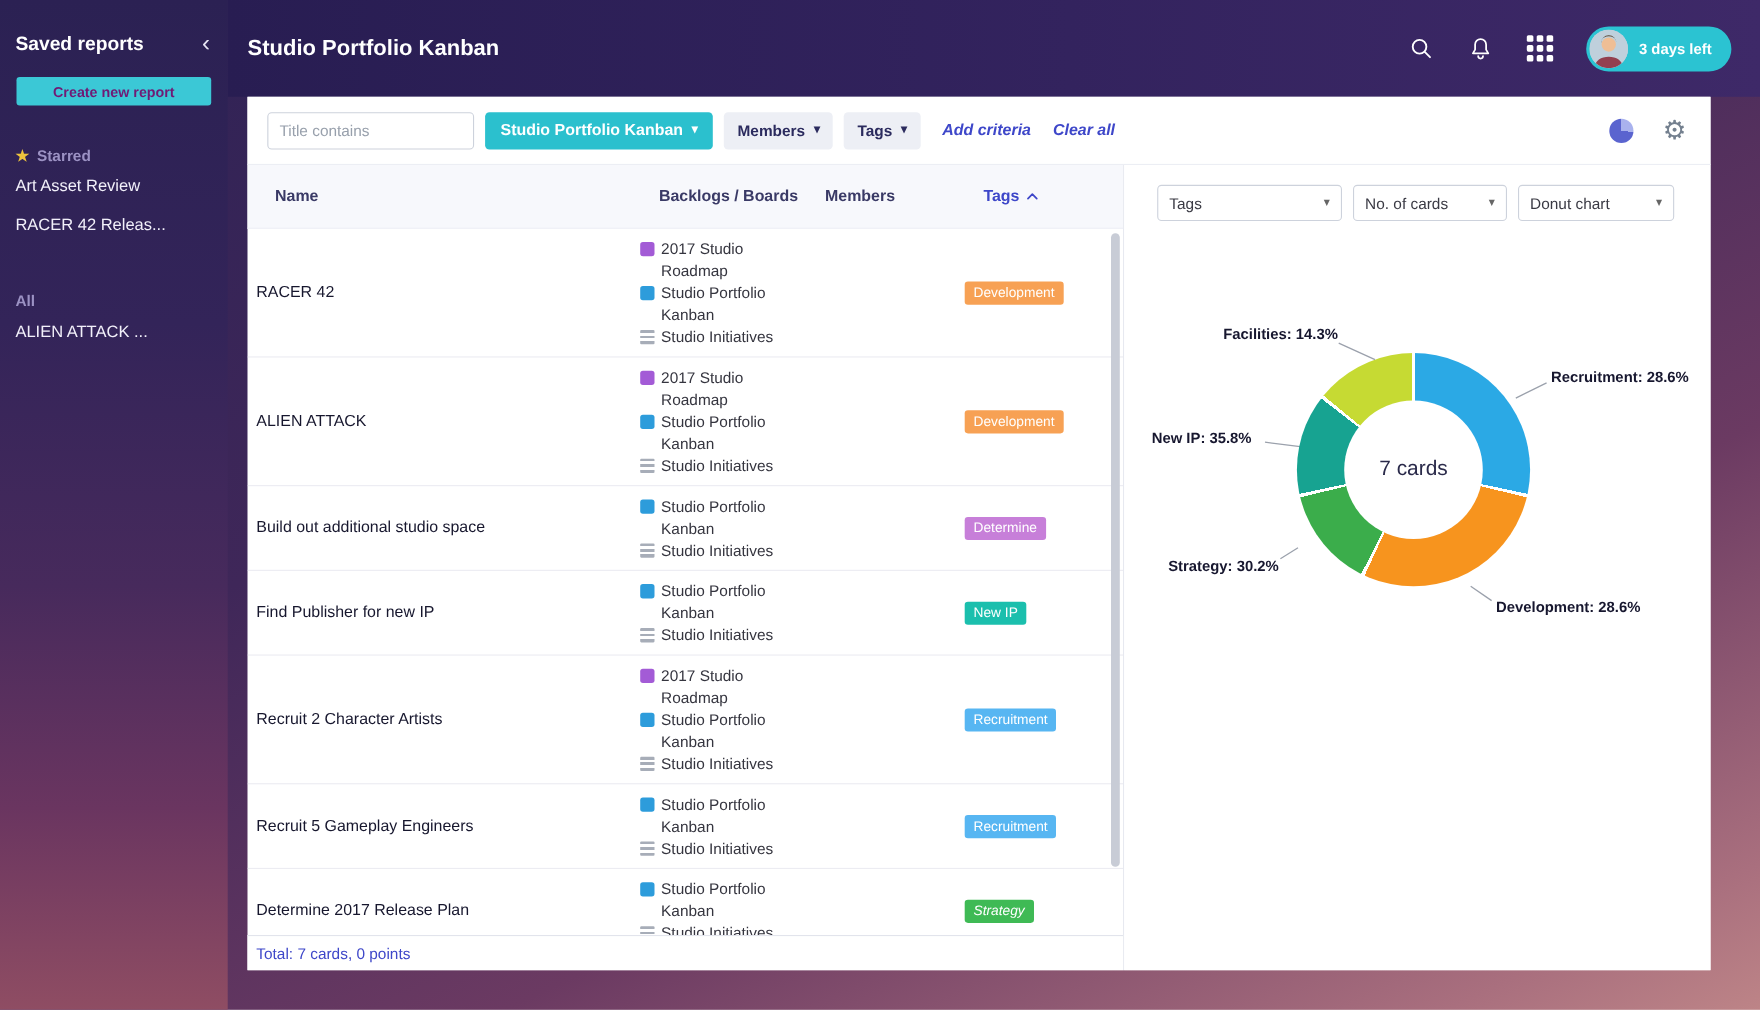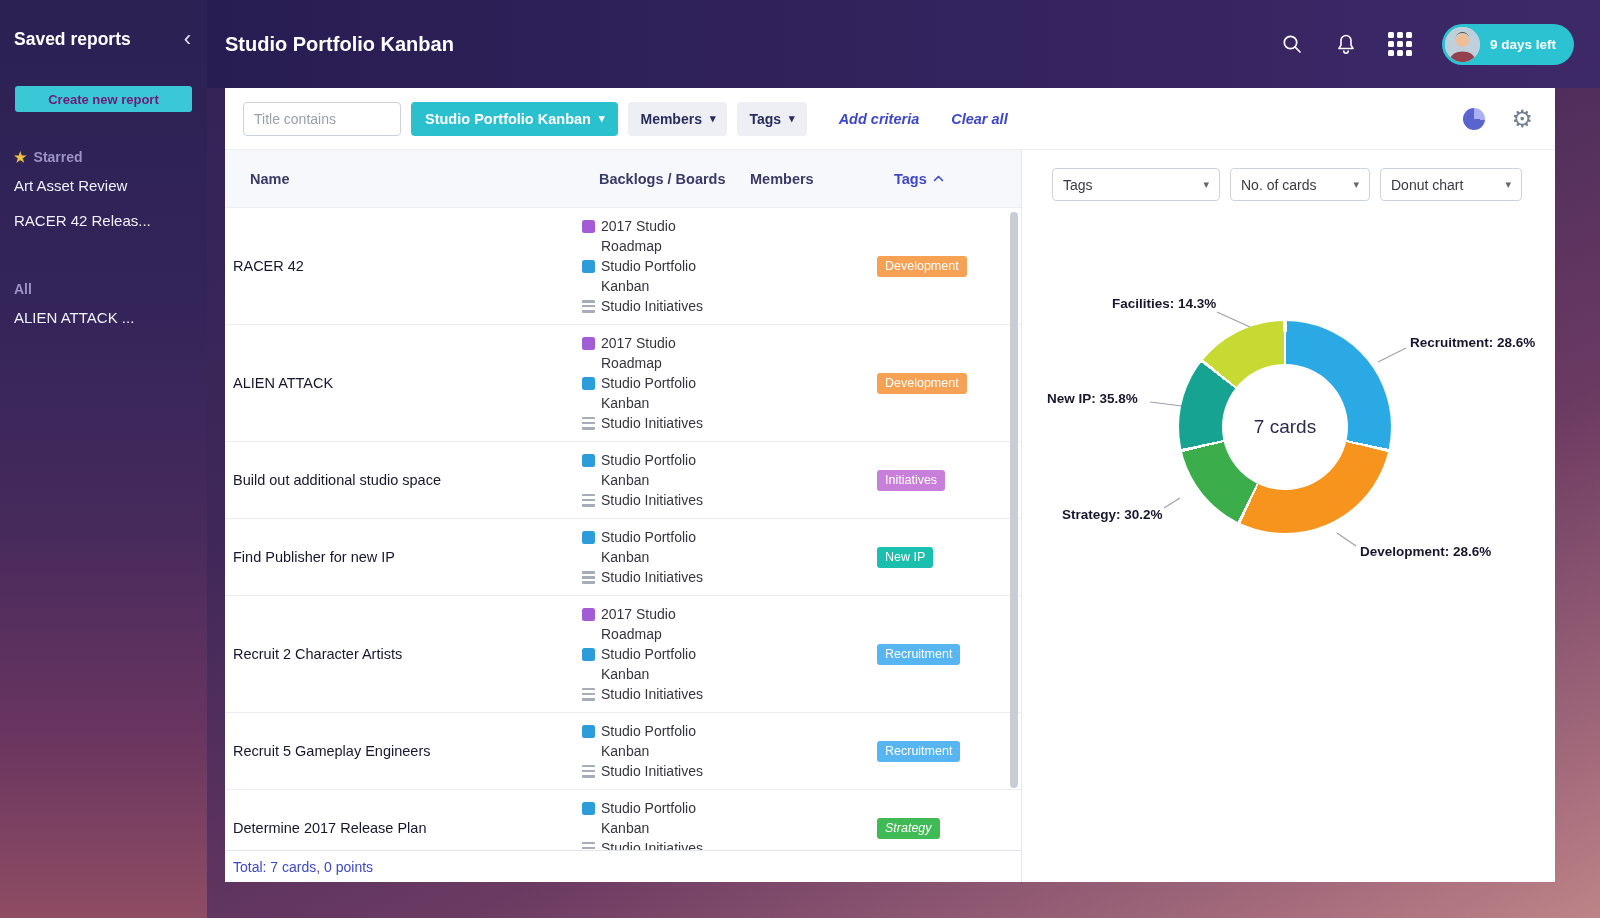--- a/index.html
+++ b/index.html
@@ -6,21 +6,21 @@
   html,body{margin:0;padding:0}
   body{
     width:1600px;height:918px;overflow:hidden;position:relative;
     font-family:"Liberation Sans",sans-serif;
     background:linear-gradient(155deg,#2e2255 0%,#3f2759 38%,#6b3a62 68%,#a96f7e 92%,#bd8487 100%);
   }
 
   
   .sidebar{position:absolute;left:0;top:0;width:207px;height:918px;z-index:4;color:#EFEDF8;
     background:linear-gradient(180deg,#2B2153 0%,#332459 32%,#472A5C 58%,#6A3560 80%,#8F4D63 100%);}
-  .sb-head{display:flex;align-items:center;justify-content:space-between;padding:28px 16px 36px 14px}
+  .sb-head{display:flex;align-items:center;justify-content:space-between;padding:28px 16px 20px 14px}
   .sb-title{font-size:17.5px;font-weight:600;color:#fff}
   .sb-collapse{font-size:22px;color:#E8E5F5;cursor:pointer;line-height:1}
   .create-btn{display:block;width:177px;margin:0 auto;height:26px;background:#3BC8D6;border:none;border-radius:3px;
     color:#701a75;font:600 13px "Liberation Sans",sans-serif;cursor:pointer}
   .sb-section{margin-top:34px}
   .sb-section.second{margin-top:40px}
   .sb-sec-head{display:flex;align-items:center;gap:7px;padding:0 14px;height:22px;font-size:14px;font-weight:700;color:#9C92C4}
   .star{color:#EDC33D;font-size:14px}
   .sb-item{height:35px;line-height:35px;padding:0 14px;font-size:15px;color:#F2F0FA;cursor:pointer;white-space:nowrap;overflow:hidden}
   .sb-item.selected{background:rgba(12,6,38,0.42)}
@@ -34,27 +34,27 @@
   .grid-icon{display:grid;grid-template-columns:repeat(3,6px);grid-gap:3px}
   .grid-icon i{width:6px;height:6px;background:#fff;border-radius:1.5px;display:block}
   .trial-pill{display:flex;align-items:center;gap:10px;background:#2BC3D2;border-radius:21px;height:41px;padding:0 18px 0 3px;cursor:pointer}
   .avatar{width:35px;height:35px;border-radius:50%;overflow:hidden;background:#C9D6DE;display:block}
   .trial-text{color:#fff;font-size:13.5px;font-weight:700;white-space:nowrap}
 
   
   .content{position:absolute;left:225px;top:88px;width:1330px;height:794px;background:#fff;display:flex;flex-direction:column}
 
   .filterbar{height:62px;flex:none;display:flex;align-items:center;gap:10px;padding:0 22px 0 18px;border-bottom:1px solid #ECEEF4;background:#fff}
-  .f-input{width:158px;height:34px;border:1px solid #CDD2DC;border-radius:4px;padding:12px 10px;font:14px "Liberation Sans",sans-serif;color:#333;outline:none}
+  .f-input{width:188px;height:34px;border:1px solid #CDD2DC;border-radius:4px;padding:12px 10px;font:14px "Liberation Sans",sans-serif;color:#333;outline:none}
   .f-input::placeholder{color:#98A0AC}
   .fbtn{height:34px;border:none;border-radius:4px;background:#EDEFF5;color:#2B2B5E;font:700 14px "Liberation Sans",sans-serif;
     display:flex;align-items:center;gap:8px;padding:0 12px;cursor:pointer}
   .fbtn.teal{background:#2BC0CE;color:#fff;padding:0 14px;font-size:14.5px}
   .chev{font-size:11px;line-height:1}
-  .f-link{color:#3E47C9;font-weight:700;font-style:italic;font-size:14.5px;margin-left:22px;cursor:pointer;text-decoration:none;white-space:nowrap}
+  .f-link{color:#3E47C9;font-weight:700;font-style:italic;font-size:14.5px;margin-left:10px;cursor:pointer;text-decoration:none;white-space:nowrap}
   .spacer{flex:1}
   .pie-ico{width:22px;height:22px;border-radius:50%;margin-right:16px;cursor:pointer;
     background:conic-gradient(#A9B2EE 0deg 95deg,#5A64CF 95deg 360deg);}
   .gear-ico{font-size:24px;color:#74808F;line-height:1;cursor:pointer}
 
   .main-split{flex:1;display:flex;min-height:0}
 
   
   .table-area{width:797px;flex:none;display:flex;flex-direction:column;border-right:1px solid #E5E7EF;min-height:0}
   .thead{height:58px;flex:none;background:#F7F8FC;display:grid;grid-template-columns:349px 151px 144px auto;
@@ -157,21 +157,21 @@
     </span>
     <div class="trial-pill">
       <span class="avatar">
         <svg width="35" height="35" viewBox="0 0 35 35">
             <rect width="35" height="35" fill="#BFD0DC"></rect>
             <circle cx="17.5" cy="13.5" r="6.5" fill="#EFBE95"></circle>
             <path d="M10.5 12a7 7 0 0 1 14 0c0-1-.5-6-7-6s-7 5-7 6z" fill="#5C4632"></path>
             <path d="M4 36c1-8.5 6.5-11.5 13.5-11.5S30 27.5 31 36z" fill="#93404F"></path>
           </svg>
       </span>
-      <span class="trial-text">9 days left</span>
+      <span class="trial-text">3 days left</span>
     </div>
   </div>
 </header>
 
 <main class="content">
 
   <div class="filterbar">
     <input class="f-input" type="text" placeholder="Title contains" style="">
     <button class="fbtn teal">
       <span>Studio Portfolio Kanban</span>
@@ -260,21 +260,21 @@
     <span class="bicon board"></span>
     <span class="bname">Studio Portfolio Kanban</span>
   </div>
 
   <div class="bline">
     <span class="bicon backlog"></span>
     <span class="bname">Studio Initiatives</span>
   </div>
 </div>
     <div class="c-members"></div>
-    <div class="c-tags"><span class="pill" style="background-color: rgb(199, 127, 217);">Initiatives</span></div>
+    <div class="c-tags"><span class="pill" style="background-color: rgb(199, 127, 217);">Determine</span></div>
   </div>
 
   <div class="trow">
     <div class="c-name">Find Publisher for new IP</div>
     <div class="c-boards">
   <div class="bline">
     <span class="bicon board"></span>
     <span class="bname">Studio Portfolio Kanban</span>
   </div>
 

